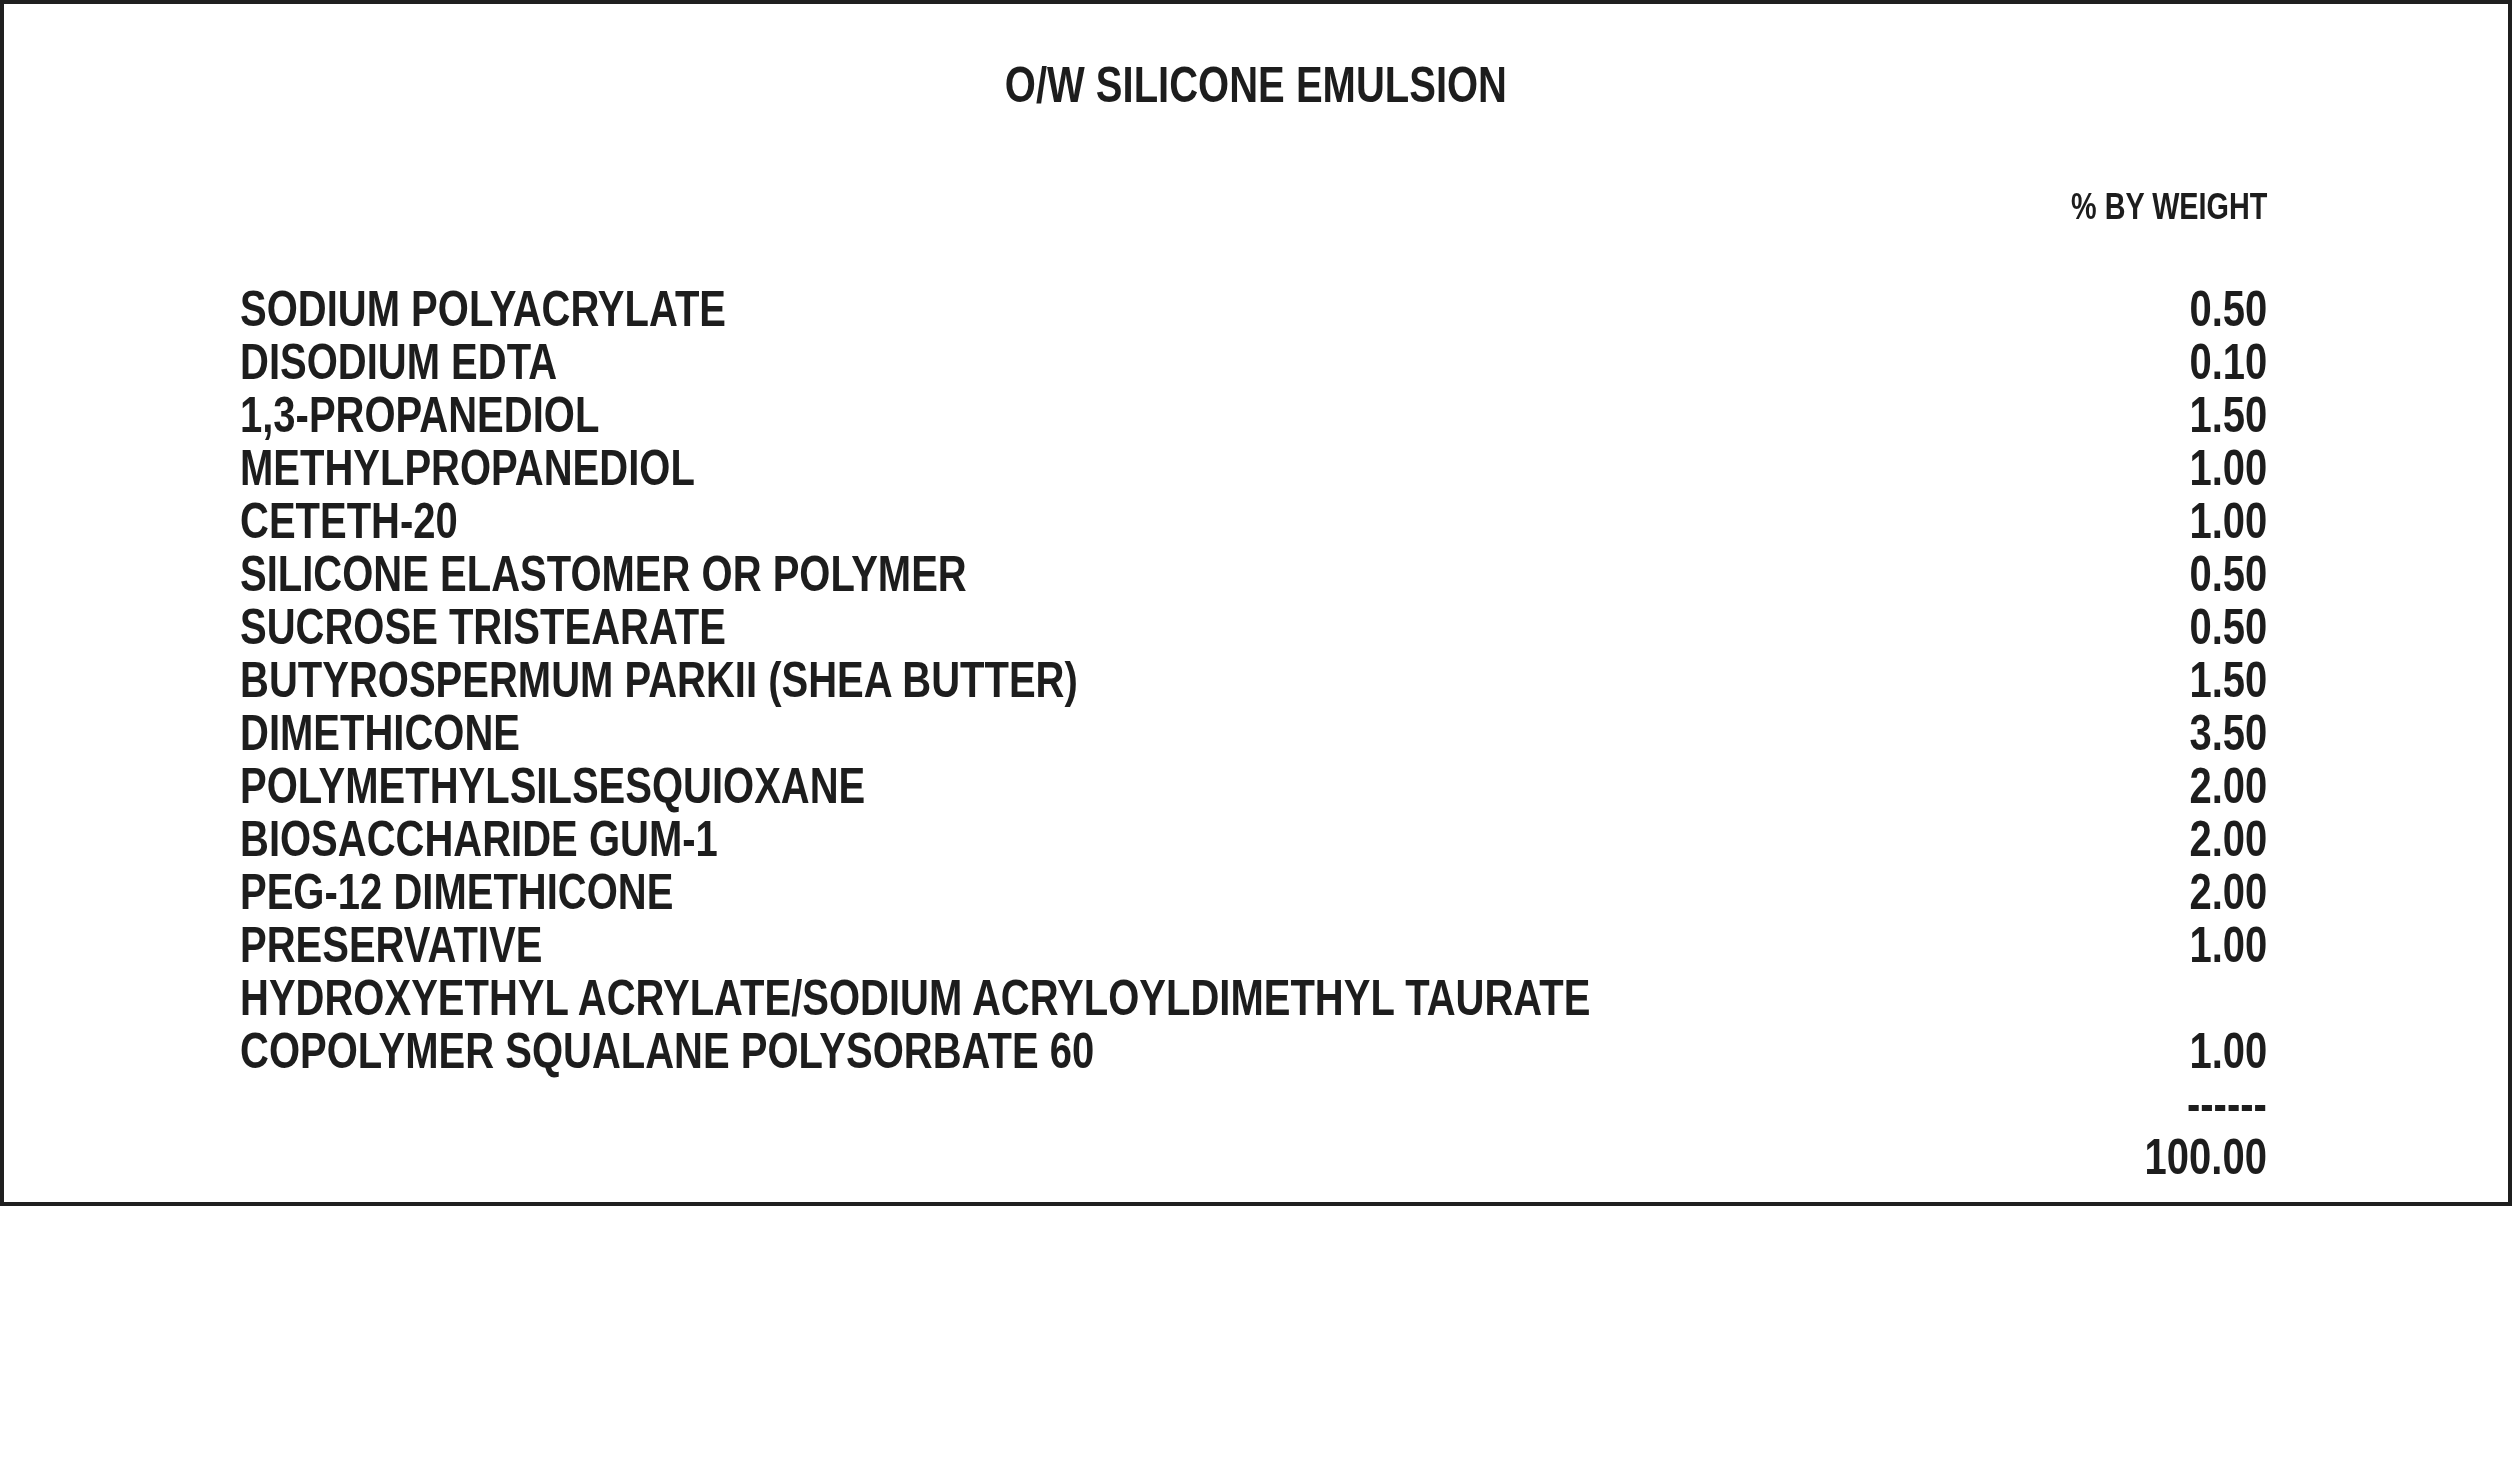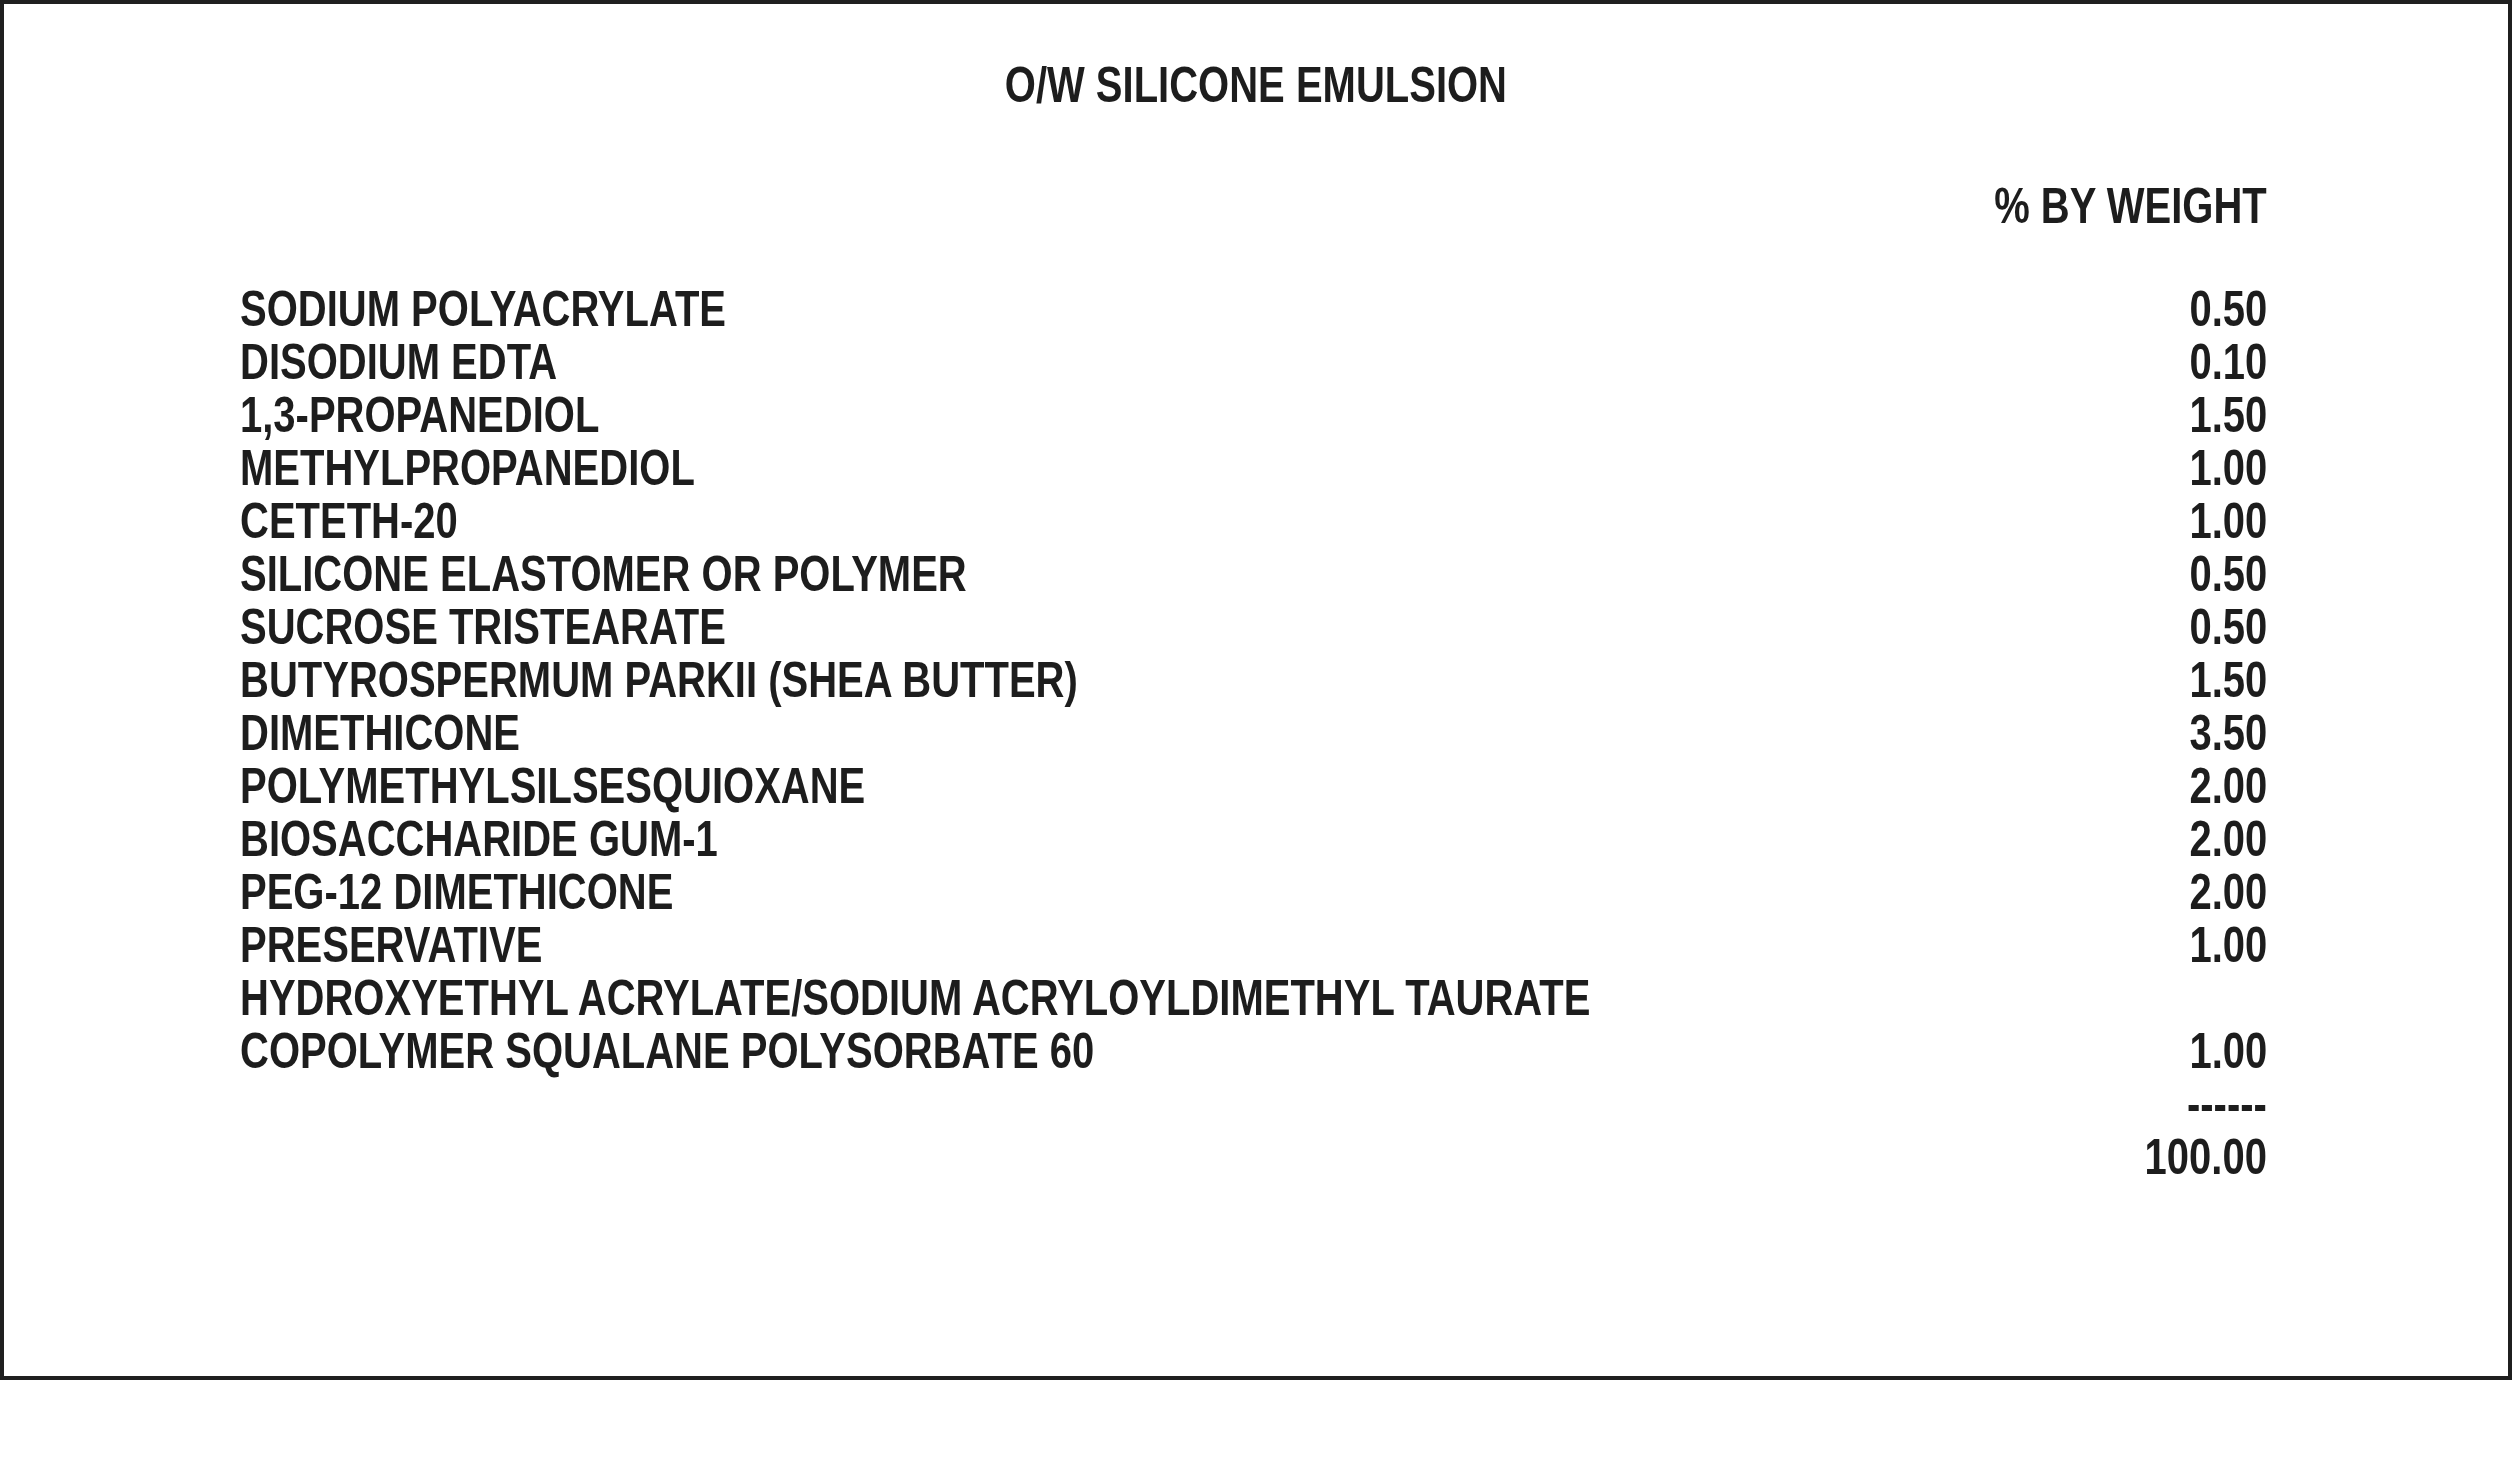--- a/index.html
+++ b/index.html
@@ -3,21 +3,21 @@
 <meta charset="utf-8">
 <style>
   html, body {
     margin: 0;
     padding: 0;
     background: #ffffff;
   }
   .page {
     position: relative;
     width: 2512px;
-    height: 1380px;
+    height: 1206px;
     box-sizing: border-box;
     background: #ffffff;
     border: 4px solid #1f1f1f;
     color: #1d1d1d;
     font-family: "Liberation Sans", sans-serif;
     font-weight: 700;
     overflow: hidden;
   }
   .title {
     position: absolute;
@@ -31,21 +31,21 @@
   }
   .title .cond {
     display: inline-block;
     transform: scaleX(0.8);
     transform-origin: center center;
   }
   .col-header {
     position: absolute;
     top: 177px;
     right: 241px;
-    font-size: 50px;
+    font-size: 36px;
     line-height: 51px;
     white-space: nowrap;
   }
   .col-header .cond-r {
     display: inline-block;
     transform: scaleX(0.8);
     transform-origin: right center;
   }
   .rows {
     position: absolute;

